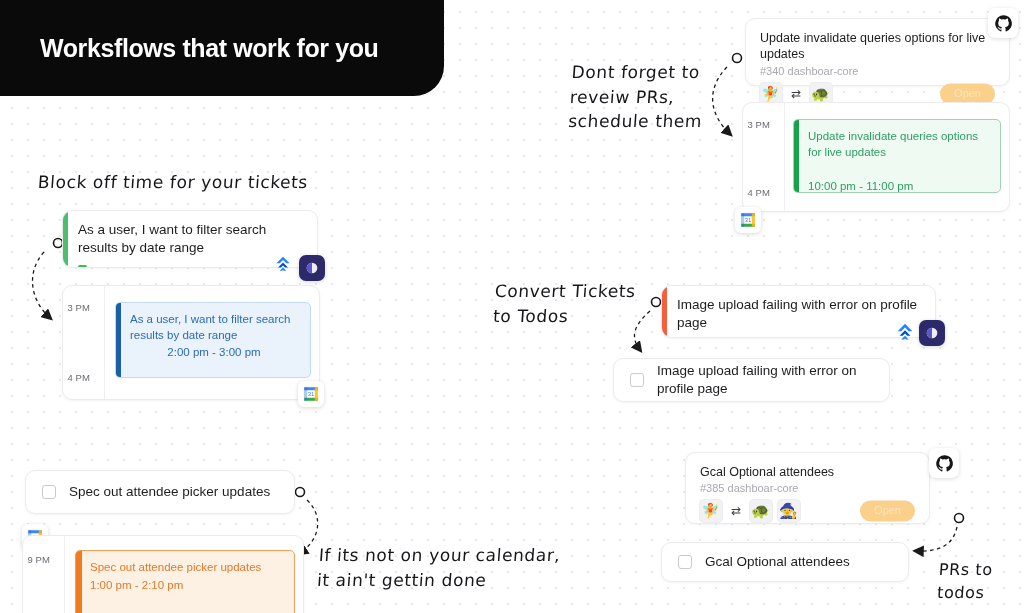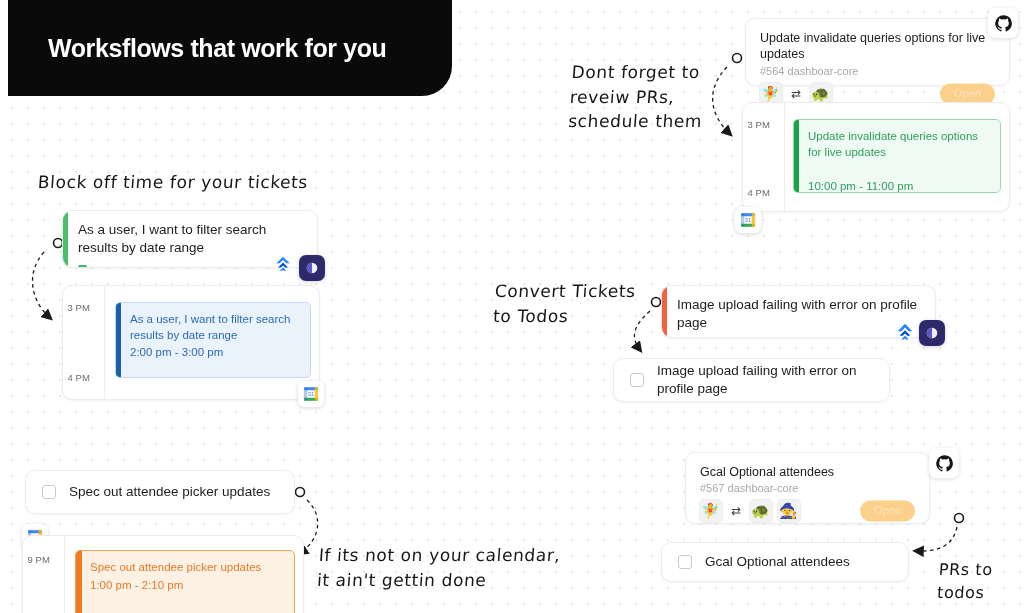--- a/index.html
+++ b/index.html
@@ -14,21 +14,21 @@
     background-size: 16px 16px;
     background-position: 4px 4px;
     position: relative;
   }
 
   .canvas { position: absolute; inset: 0; }
 
   
   .header {
     position: absolute;
-    left: 8px; top: 0;
+    left: 0; top: 0;
     width: 444px; height: 96px;
     background: #0a0a0a;
     border-bottom-right-radius: 30px;
     display: flex;
     align-items: center;
     padding-left: 40px;
   }
   .header-title {
     color: #ffffff;
     font-size: 25px;
@@ -232,40 +232,40 @@
   <div class="card cal" style="left:62px; top:285px; width:258px; height:115px;">
     <div class="cal-grid">
       <div class="cal-gutter">
         <div class="cal-hour" style="top:16px;">3 PM</div>
         <div class="cal-hour" style="top:86px;">4 PM</div>
       </div>
       <div class="cal-body">
         <div class="cal-event" style="left:10px; top:16px; right:8px; height:76px; background:#eaf2fb; border-color:#c2d9ef;">
           <span style="position:absolute;left:0;top:0;bottom:0;width:5px;background:#1a5fa8;"></span>
           <div class="ev-title" style="color:#2b6cb4;">As a user, I want to filter search results by date range</div>
-          <div class="ev-time" style="color:#2b6cb4;">2:00 pm - 3:00 pm</div>
+          <div class="ev-time" style="color:#2b6cb4;text-align:center;">2:00 pm - 3:00 pm</div>
         </div>
       </div>
     </div>
   </div>
 
   <div class="app-icon" style="left:298px; top:381px;">
     <svg width="18" height="18" viewBox="0 0 24 24" aria-hidden="true">
       <rect x="3" y="3" width="18" height="18" rx="2" fill="#fff" stroke="#dadce0"></rect>
       <rect x="3" y="3" width="18" height="4" fill="#4285f4"></rect>
       <rect x="3" y="17" width="18" height="4" fill="#34a853"></rect>
       <rect x="3" y="3" width="4" height="18" fill="#1967d2" opacity="0.35"></rect>
       <rect x="17" y="3" width="4" height="18" fill="#fbbc04" opacity="0.85"></rect>
       <text x="12" y="15" font-size="8" text-anchor="middle" fill="#4285f4" font-family="Liberation Sans, sans-serif">31</text>
     </svg>
   </div>
 
   <div class="card pr-card" style="left:745px; top:18px; width:265px; height:68px;">
     <div class="pr-title">Update invalidate queries options for live updates</div>
-    <div class="pr-sub">#564 dashboar-core</div>
+    <div class="pr-sub">#340 dashboar-core</div>
     <div class="pr-row">
       <span class="avatar">🧚</span>
       <span class="swap-icon">⇄</span>
       <span class="avatar">🐢</span>
       <span class="open-pill">Open</span>
     </div>
   </div>
 
   <div class="gh-icon" style="left:988px; top:8px;">
     <svg width="19" height="19" viewBox="0 0 24 24" aria-hidden="true">
@@ -353,21 +353,21 @@
           <span style="position:absolute;left:0;top:0;bottom:0;width:6px;background:#f07c1f;"></span>
           <div class="ev-title" style="color:#e07a2c;">Spec out attendee picker updates</div>
           <div class="ev-time" style="color:#e07a2c;">1:00 pm - 2:10 pm</div>
         </div>
       </div>
     </div>
   </div>
 
   <div class="card pr-card" style="left:685px; top:452px; width:245px; height:72px;">
     <div class="pr-title">Gcal Optional attendees</div>
-    <div class="pr-sub">#567 dashboar-core</div>
+    <div class="pr-sub">#385 dashboar-core</div>
     <div class="pr-row">
       <span class="avatar">🧚</span>
       <span class="swap-icon">⇄</span>
       <span class="avatar">🐢</span>
       <span class="avatar">🧙</span>
       <span class="open-pill">Open</span>
     </div>
   </div>
 
   <div class="gh-icon" style="left:929px; top:448px;">

